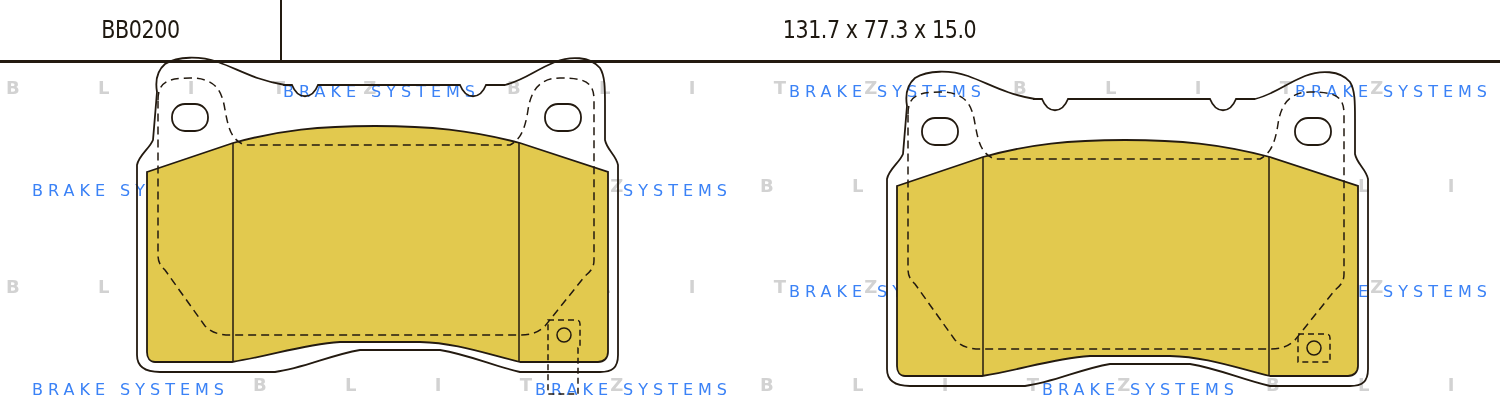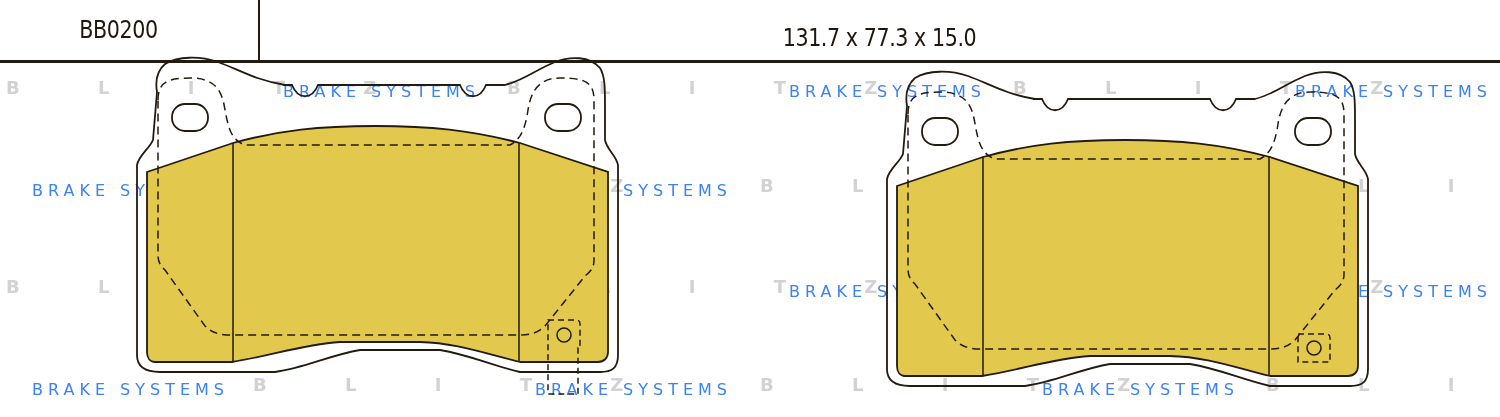--- a/index.html
+++ b/index.html
@@ -1,19 +1,19 @@
 <!DOCTYPE html>
 <html><head>
 <meta charset="utf-8">
 <style>
   html, body { margin:0; padding:0; background:#ffffff; }
   body { width:1500px; height:417px; position:relative; overflow:hidden; font-family:"Liberation Sans", sans-serif; }
   .header { position:absolute; left:0; top:0; width:1500px; height:60px; border-bottom:3px solid #231a10; box-sizing:content-box; }
-  .header .cell-left { position:absolute; left:0; top:0; width:258px; height:60px; border-right:2px solid #231a10; display:flex; align-items:center; justify-content:center; }
-  .header .cell-right { position:absolute; left:260px; top:16px; width:1240px; height:44px; display:flex; align-items:center; justify-content:center; }
+  .header .cell-left { position:absolute; left:0; top:0; width:258px; height:60px; border-right:2px solid #231a10; display:flex; align-items:center; justify-content:center;padding-left:22px; }
+  .header .cell-right { position:absolute; left:260px; top:8px; width:1240px; height:44px; display:flex; align-items:center; justify-content:center; }
   .hdr-text { font-family:"DejaVu Sans", sans-serif; font-size:24px; color:#1e1810; letter-spacing:-0.5px; transform:scaleX(0.86); display:inline-block; }
   .hdr-text.code { margin-left:-20px; }
   .hdr-text.dims { margin-left:0px; }
   .wm { position:absolute; white-space:nowrap; color:#cfcfcf; pointer-events:none; }
   .wm-blitz { font-family:"DejaVu Sans", sans-serif; font-weight:bold; font-size:18px; letter-spacing:36px; color:#d2d2d2; }
   .wm-brake { font-family:"DejaVu Sans", sans-serif; font-size:16px; letter-spacing:5px; color:#3b82f6; }
   svg.drawing { position:absolute; left:0; top:0; }
 </style>
 </head>
 <body>

